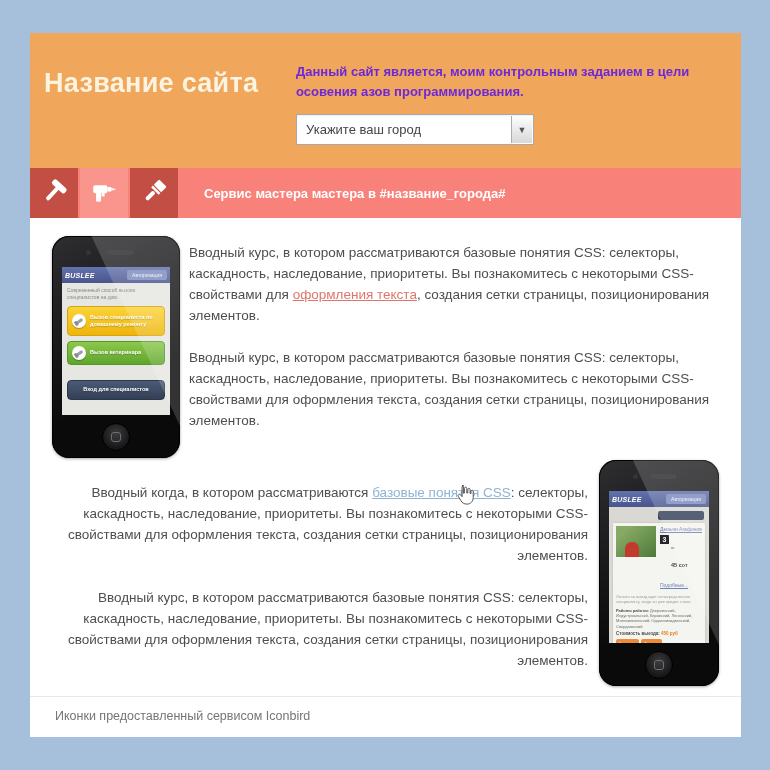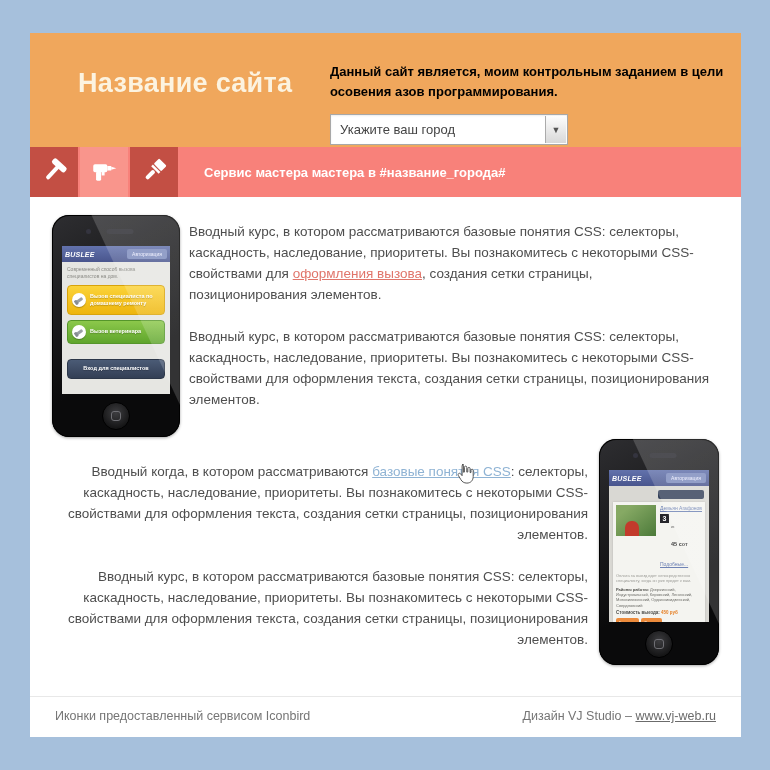--- a/index.html
+++ b/index.html
@@ -2,24 +2,24 @@
 <html><head>
 <meta charset="utf-8">
 <style>
   * { margin:0; padding:0; box-sizing:border-box; }
   html,body { width:770px; height:770px; }
   body { font-family:"Liberation Sans", sans-serif; }
   .page { position:relative; width:770px; height:770px; background:#a6c0dc; overflow:hidden; }
   .card { position:absolute; left:30px; top:33px; width:711px; height:704px; background:#ffffff; display:flex; flex-direction:column; }
 
   
-  .site-header { background:#f0a75c; height:114px; flex-shrink:0; display:flex; padding:25px 30px 0 48px; }
+  .site-header { background:#f0a75c; height:135px; flex-shrink:0; display:flex; padding:25px 30px 0 14px; }
   .site-title { font-size:27px; font-weight:bold; color:#fcf3e0; width:252px; flex-shrink:0; padding-top:10px; letter-spacing:.3px; }
   .header-right { padding-top:4px; }
-  .site-desc { color:#000000; font-weight:bold; font-size:13px; line-height:1.55; width:400px; margin-bottom:12px; }
+  .site-desc { color:#6d28d9; font-weight:bold; font-size:13px; line-height:1.55; width:400px; margin-bottom:12px; }
   .controls { display:flex; align-items:flex-end; gap:35px; }
   .fake-select { position:relative; width:238px; height:31px; background:#fff; border:1px solid #a8a8a8; display:flex; align-items:center; padding-left:9px; font-size:13px; color:#444; cursor:default; box-shadow:inset 0 1px 2px rgba(0,0,0,.08); }
   .select-arrow { position:absolute; right:1px; top:1px; bottom:1px; width:21px; background:linear-gradient(#fdfdfd,#d8d8d8); border-left:1px solid #ababab; display:flex; align-items:center; justify-content:center; font-size:9px; color:#555; }
   .install-btn { width:133px; height:31px; background:#a5cd2e; border:none; border-radius:2px; color:#fff; font-size:13px; font-family:inherit; cursor:pointer; }
 
   
   .service-bar { background:#f8817a; height:50px; flex-shrink:0; display:flex; align-items:center; }
   .tile { width:48px; height:50px; margin-right:2px; display:flex; align-items:center; justify-content:center; flex-shrink:0; cursor:pointer; }
   .tile.dark { background:#c34f44; }
   .tile.light { background:#f9958c; }
@@ -170,21 +170,21 @@
               <span class="lbl">Вызов ветеринара</span>
             </div>
             <div class="app-btn btn-navy">
               <span class="lbl">Вход для специалистов</span>
             </div>
           </div>
           <div class="home-btn"></div>
           <div class="gloss"></div>
         </div>
         <div class="texts-left">
-          <p class="p1"><span>Вводный курс, в котором рассматриваются базовые понятия CSS: селекторы, каскадность, наследование, приоритеты. Вы познакомитесь с некоторыми CSS-свойствами для </span><a href="#" class="link-salmon">оформления вызова</a><span>, создания сетки страницы, позиционирования элементов.</span></p>
+          <p class="p1"><span>Вводный курс, в котором рассматриваются базовые понятия CSS: селекторы, каскадность, наследование, приоритеты. Вы познакомитесь с некоторыми CSS-свойствами для </span><a href="#" class="link-salmon">оформления текста</a><span>, создания сетки страницы, позиционирования элементов.</span></p>
           <p class="p2">Вводный курс, в котором рассматриваются базовые понятия CSS: селекторы, каскадность, наследование, приоритеты. Вы познакомитесь с некоторыми CSS-свойствами для оформления текста, создания сетки страницы, позиционирования элементов.</p>
         </div>
       </section>
 
       <section class="row2">
         <div class="texts-right">
           <p class="p1"><span>Вводный когда, в котором рассматриваются </span><a href="#" class="link-blue">базовые понятия CSS</a><span>: селекторы, каскадность, наследование, приоритеты. Вы познакомитесь с некоторыми CSS-свойствами для оформления текста, создания сетки страницы, позиционирования элементов.</span></p>
           <p class="p2">Вводный курс, в котором рассматриваются базовые понятия CSS: селекторы, каскадность, наследование, приоритеты. Вы познакомитесь с некоторыми CSS-свойствами для оформления текста, создания сетки страницы, позиционирования элементов.</p>
         </div>
 
@@ -230,18 +230,15 @@
         <span class="cursor-icon">
           <svg width="20" height="23" viewBox="0 0 20 23">
             <path d="M7 1.5c.8 0 1.4.6 1.4 1.4v6.3l1-.1V4.3c0-.7.5-1.2 1.2-1.2s1.2.5 1.2 1.2v4.8l1-.1V5.6c0-.7.5-1.2 1.1-1.2.7 0 1.2.5 1.2 1.2v4l.9-.1V7.3c0-.6.5-1.1 1.1-1.1.6 0 1.1.5 1.1 1.1v6.2c0 4-2.6 6.6-6.3 6.6-3 0-4.8-1.4-6-3.4l-2.6-4.3c-.4-.7-.2-1.5.4-1.9.6-.4 1.4-.3 1.9.3l1.5 1.9V2.9c0-.8.6-1.4 1.4-1.4z" fill="#ffffff" stroke="#555" stroke-width="1"></path>
           </svg>
         </span>
       </section>
     </div>
 
     <footer class="site-footer">
       <span>Иконки предоставленный сервисом Iconbird</span>
-      <span>
-        <span>Дизайн VJ Studio – </span><a href="#">www.vj-web.ru</a>
-      </span>
     </footer>
   </div>
 </div>
 
 </body></html>

